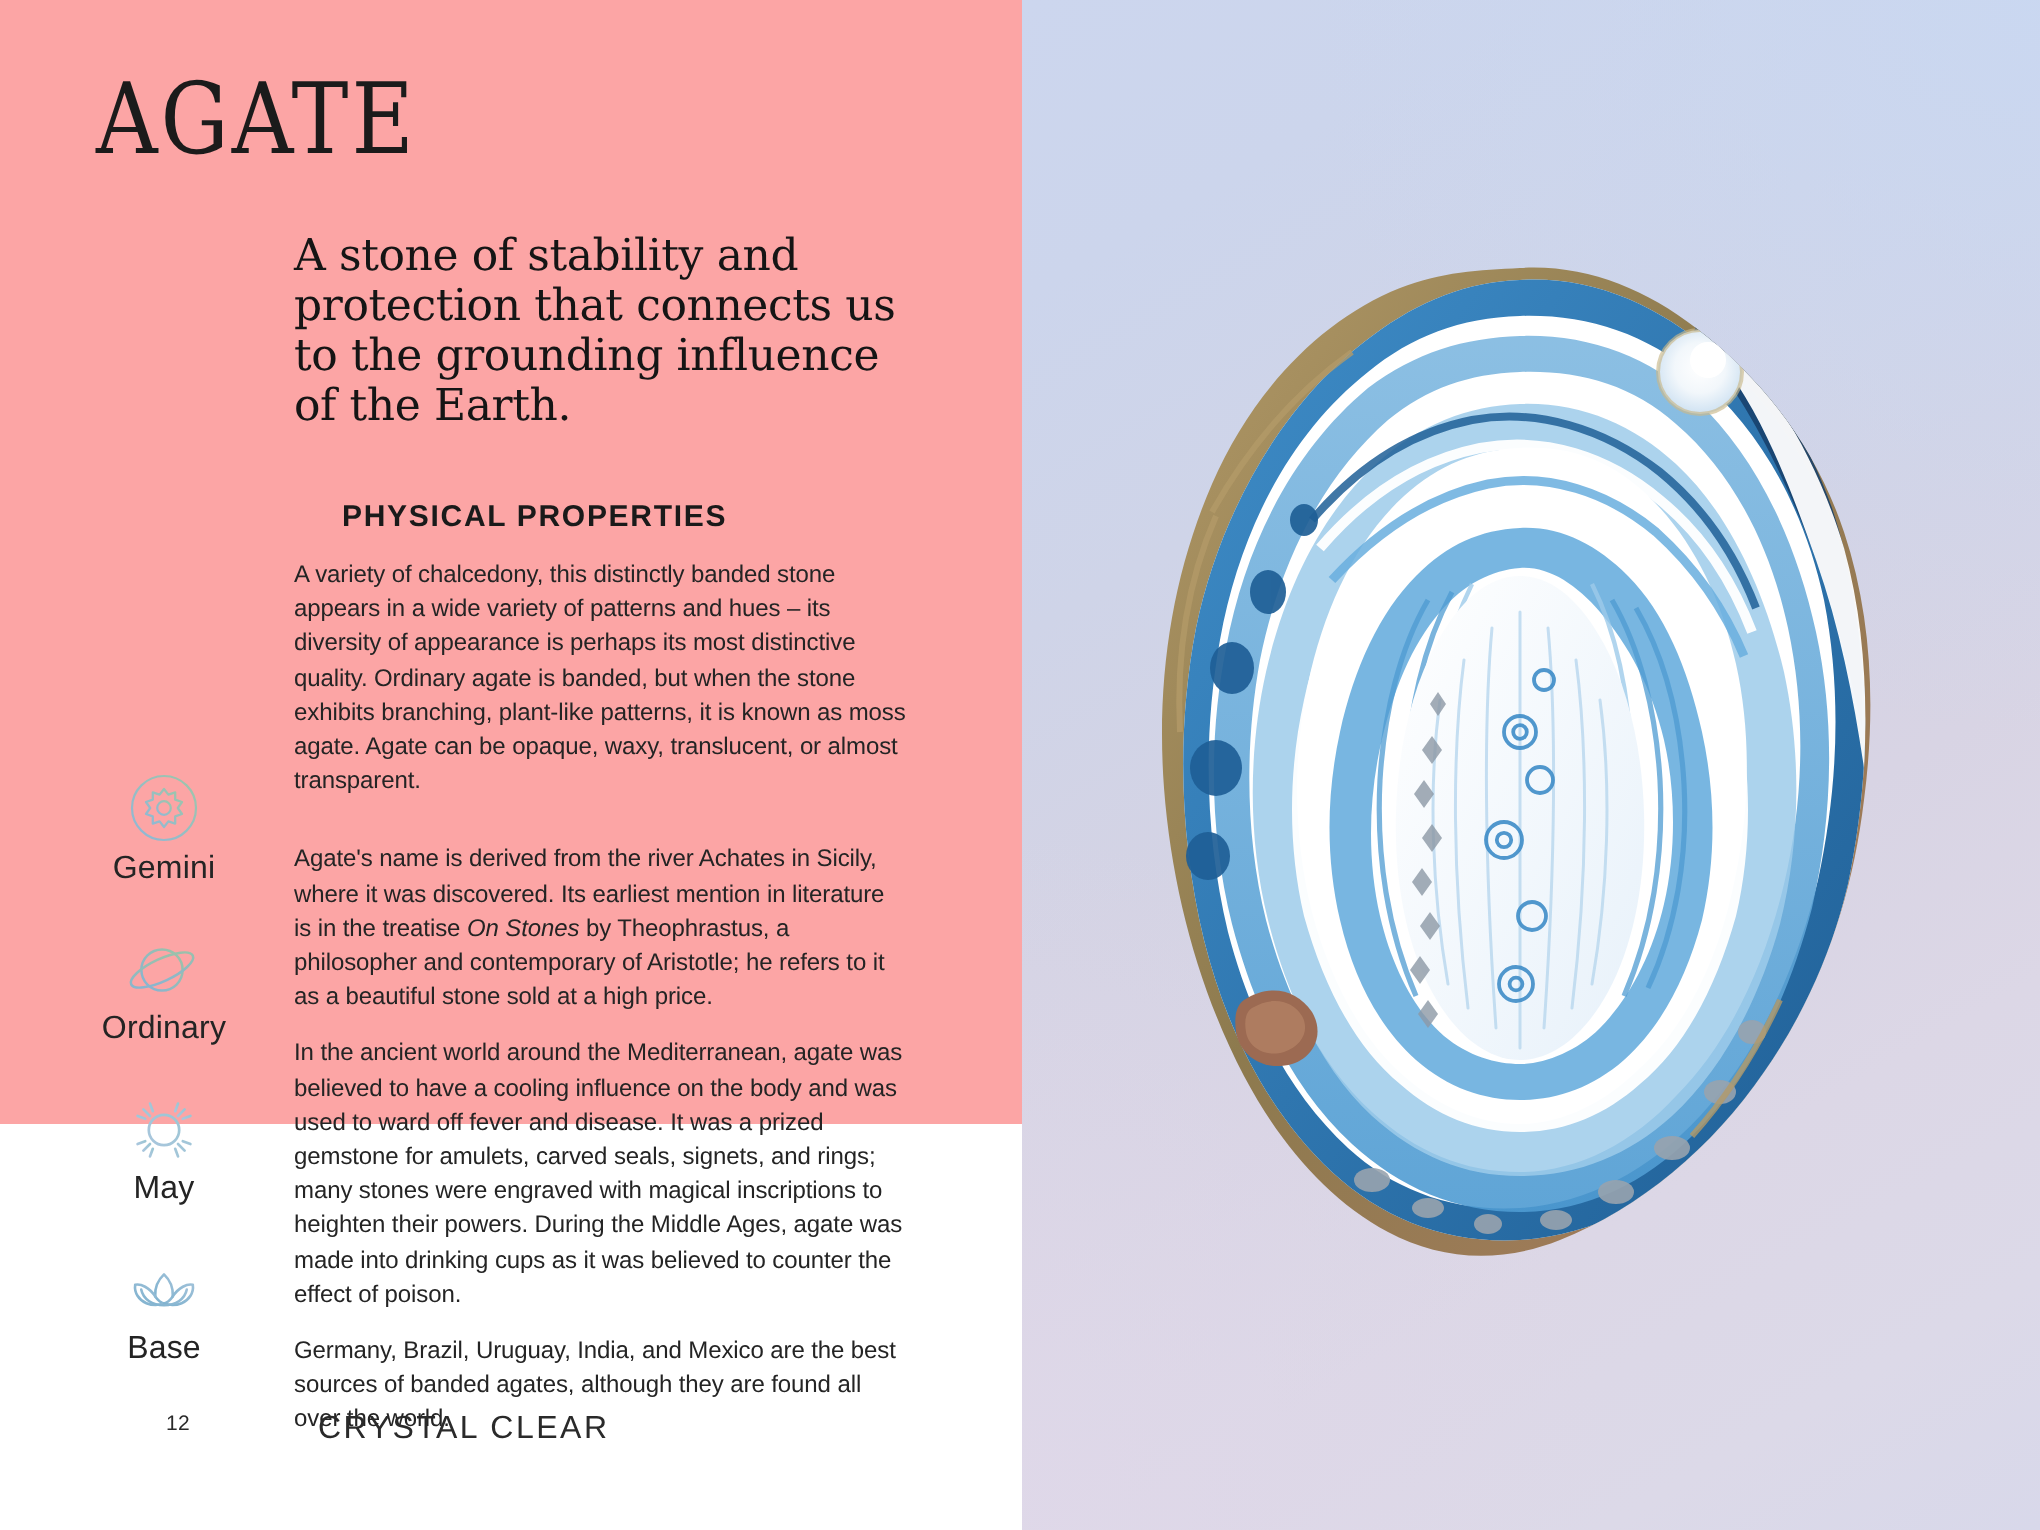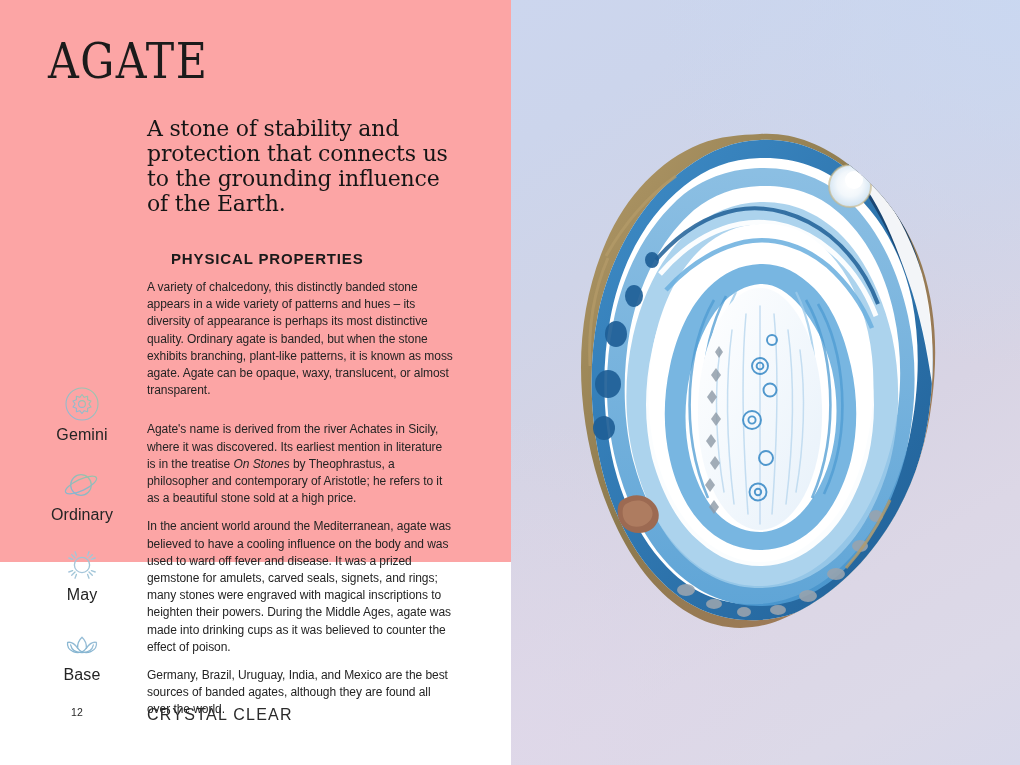--- a/index.html
+++ b/index.html
@@ -109,21 +109,21 @@
     font-family: "Liberation Sans", sans-serif;
     font-size: 16px;
     color: #242424;
     letter-spacing: 0.1px;
     line-height: 13px;
   }
 
   
   .footer {
     position: absolute;
-    left: 0;
+    left: 12px;
     top: 706px;
     width: 511px;
     height: 20px;
   }
   .folio {
     position: absolute;
     left: 71px;
     top: 0;
     font-family: "Liberation Sans", sans-serif;
     font-size: 10.5px;

